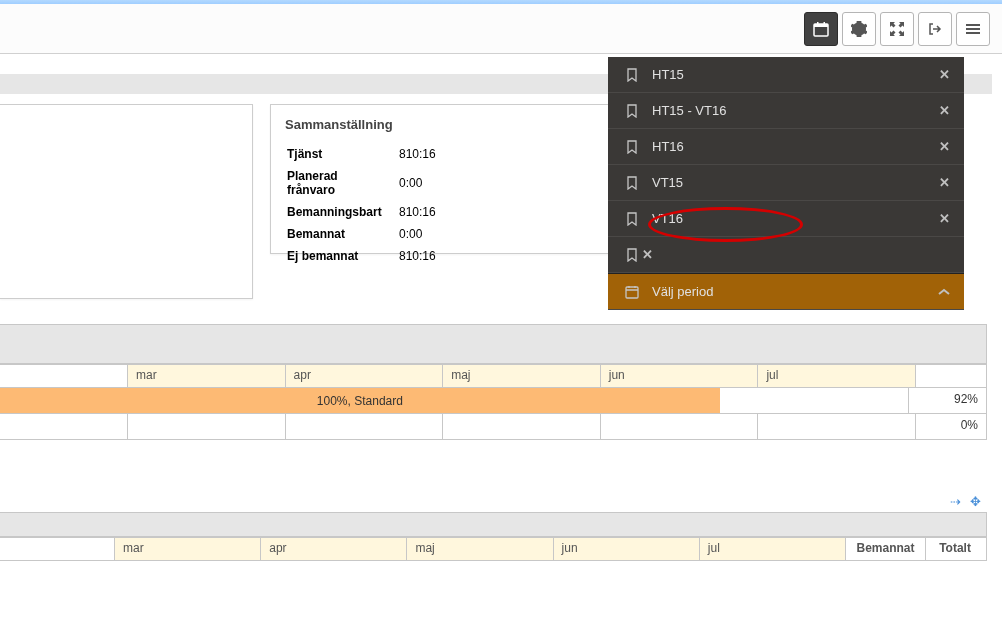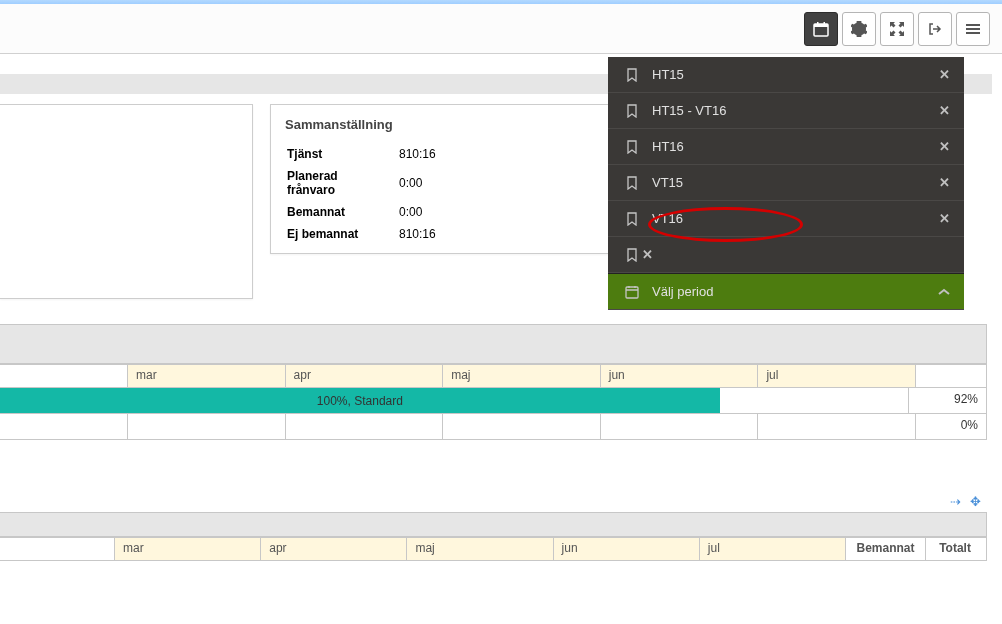--- a/index.html
+++ b/index.html
@@ -105,21 +105,21 @@
     }
     .dd-item {
       display: flex;
       align-items: center;
       padding: 10px 14px;
       border-bottom: 1px solid #4a4846;
       cursor: pointer;
       position: relative;
     }
     .dd-item.period-header {
-      background: #4d7c0f;
+      background: #a16207;
       border-top: 1px solid #222;
     }
     .dd-icon {
       width: 20px;
       display: flex;
       justify-content: center;
       color: #c5c5c5;
     }
     .dd-label {
       flex: 1;
@@ -167,21 +167,21 @@
       display: flex;
       height: 26px;
       border: 1px solid #c7c7c7;
       border-top: none;
       border-left: none;
       margin-right: 15px;
       position: relative;
       background: #fff;
     }
     .timeline-bar {
-      background: #14b8a6;
+      background: #fdba74;
       height: 100%;
       width: 73%;
       display: flex;
       align-items: center;
       justify-content: center;
       font-size: 12px;
       color: #333;
     }
     .timeline-pct {
       position: absolute;
@@ -312,20 +312,24 @@
       <div class="card-title">Sammanställning</div>
       <table class="summary-table">
         <tbody>
             <tr>
               <td>Tjänst</td>
               <td>810:16</td>
             </tr>
         <tr>
               <td>Planerad frånvaro</td>
               <td>0:00</td>
+            </tr>
+        <tr>
+              <td>Bemanningsbart</td>
+              <td>810:16</td>
             </tr>
         <tr>
               <td>Bemannat</td>
               <td>0:00</td>
             </tr>
         <tr>
               <td>Ej bemannat</td>
               <td>810:16</td>
             </tr>
       </tbody>

